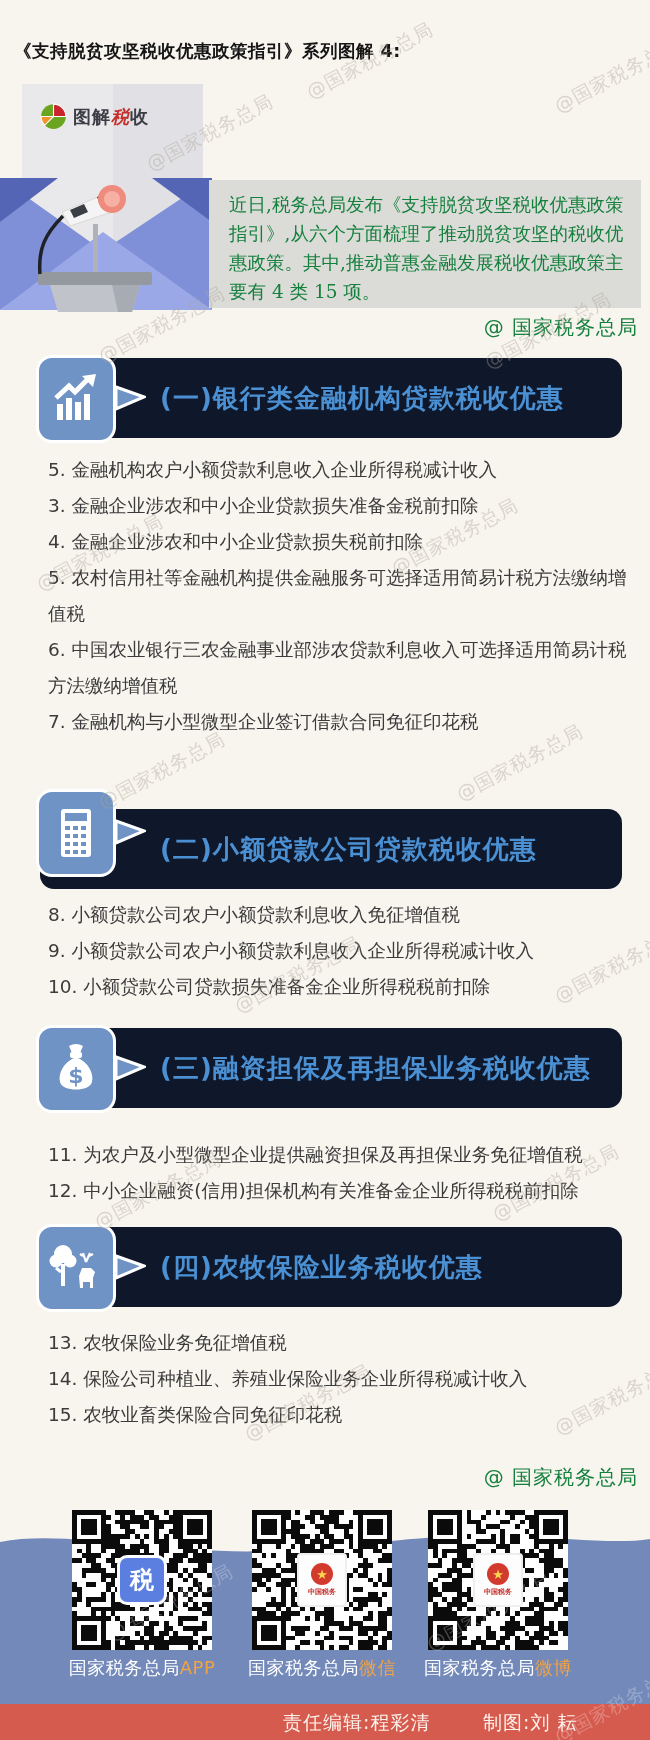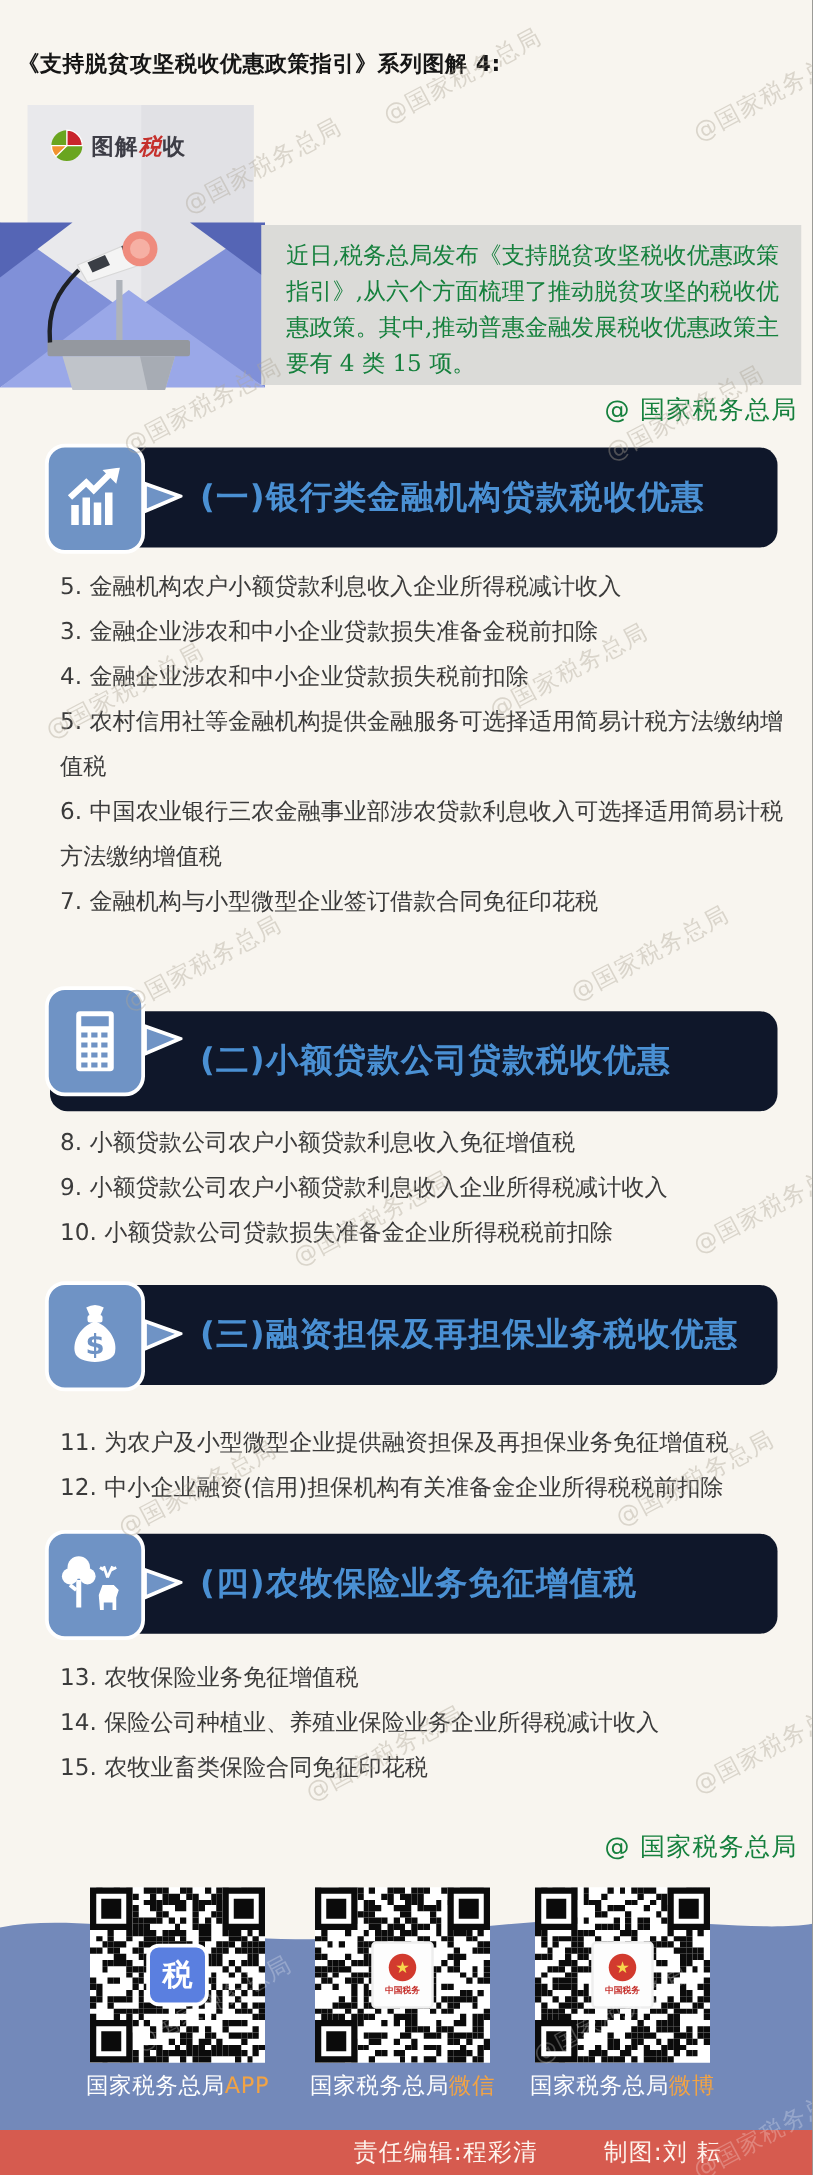--- a/index.html
+++ b/index.html
@@ -192,21 +192,21 @@
       <polygon points="2,3 30,13 2,25" fill="#6f93c5" stroke="#fff" stroke-width="3"></polygon>
     </svg>
     <div class="abs items" style="top: 1137px;">
           <div>11. 为农户及小型微型企业提供融资担保及再担保业务免征增值税</div>
           <div>12. 中小企业融资(信用)担保机构有关准备金企业所得税税前扣除</div>
         </div>
   </div>
 
   <div>
     <div class="abs sec-bar" style="top: 1227px;">
-      <div class="sec-title">(四)农牧保险业务免征增值税</div>
+      <div class="sec-title">(四)农牧保险业务税收优惠</div>
     </div>
     <div class="abs icon-square" style="top: 1224px;">
 
       <svg width="54" height="52" viewBox="0 0 54 52" style="display: block;">
         <circle cx="14" cy="12" r="9" fill="#fff"></circle>
             <circle cx="7" cy="19" r="6.5" fill="#fff"></circle>
             <circle cx="21" cy="19" r="6.5" fill="#fff"></circle>
         <rect x="12" y="22" width="4" height="22" fill="#fff"></rect>
             <path d="M12,30 L7,26" stroke="#fff" stroke-width="3"></path>
         <g stroke="#fff" stroke-width="2.2" fill="none">

